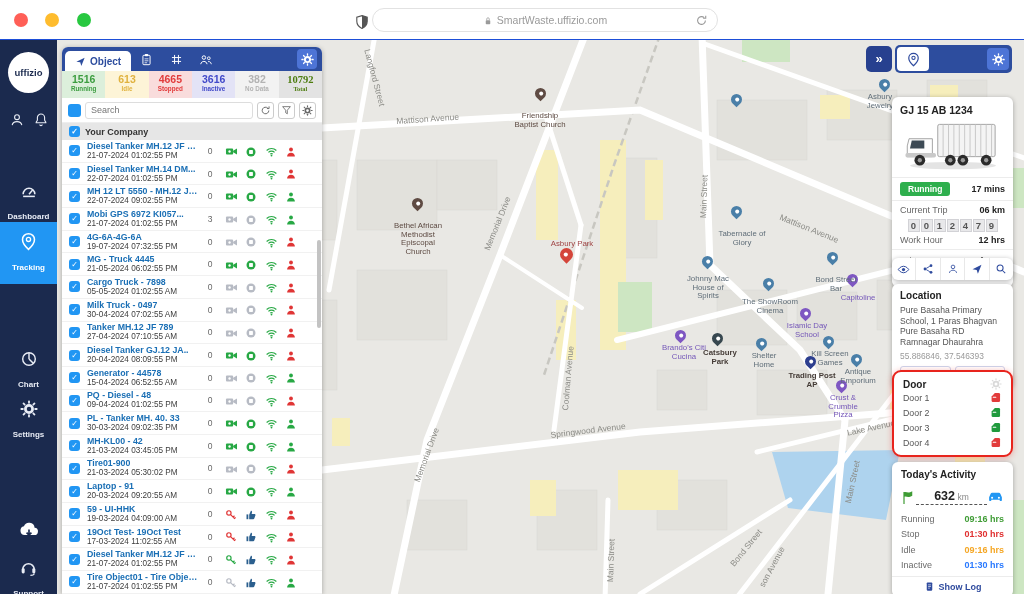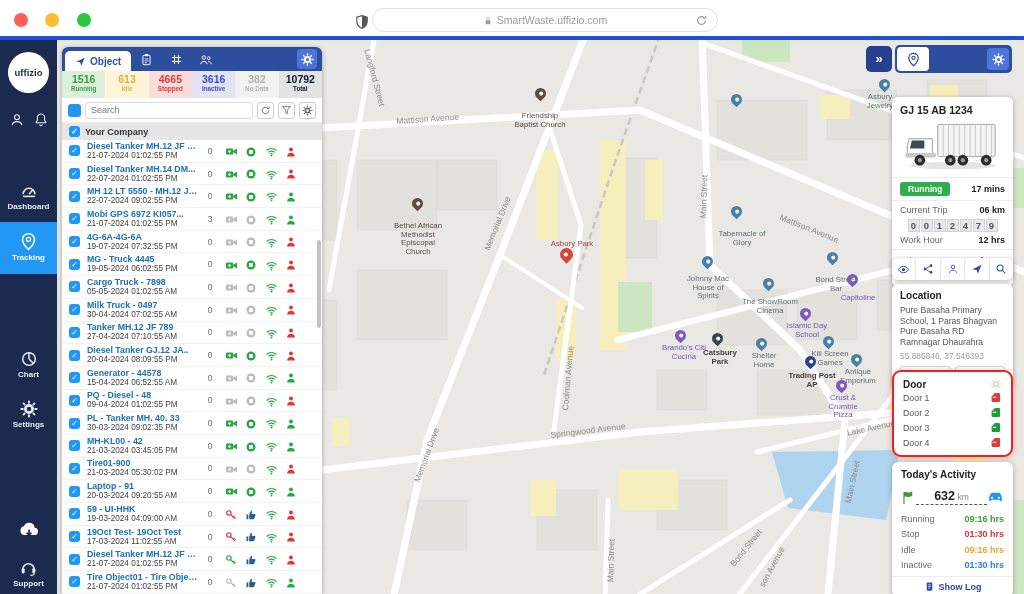--- a/index.html
+++ b/index.html
@@ -1,31 +1,31 @@
 <!DOCTYPE html>
 <html><head>
 <meta charset="utf-8">
 <style>
   * { margin:0; padding:0; box-sizing:border-box; }
   html,body { width:1024px; height:594px; overflow:hidden; font-family:"Liberation Sans",sans-serif; background:#e9e8e4; }
   .abs { position:absolute; }
   svg.ic { display:inline-block; vertical-align:middle; }
 
   
-  #browser-bar { position:absolute; left:0; top:0; width:1024px; height:40px; background:#fff; border-bottom:4px solid #1d4ed8; z-index:60;text-decoration:underline; }
+  #browser-bar { position:absolute; left:0; top:0; width:1024px; height:40px; background:#fff; border-bottom:1px solid #1d4ed8; z-index:60;text-decoration:underline; }
   .tl-dot { position:absolute; top:13px; width:14px; height:14px; border-radius:50%; }
   #url-pill { position:absolute; left:372px; top:8px; width:346px; height:24px; border:1px solid #e2e2e2; border-radius:13px; background:#fff; display:flex; align-items:center; justify-content:center; color:#9a9a9a; font-size:10.5px; }
   #url-pill .reload { position:absolute; right:9px; top:4px; color:#9a9a9a; }
 
   
   #sidebar { position:absolute; left:0; top:40px; width:57px; height:554px; background:#1b2a4e; z-index:50; color:#fff; }
   #logo { position:absolute; left:8px; top:12px; width:41px; height:41px; background:#fff; border-radius:50%; display:flex; align-items:center; justify-content:center; color:#1b2a4e; font-size:9.5px; font-weight:bold; }
   .side-top-icons { position:absolute; left:0; top:70px; width:57px; display:flex; justify-content:center; gap:8px; color:#e8ecf5; }
   .nav-item { position:absolute; left:0; width:57px; text-align:center; color:#e8ecf5; font-size:8px; font-weight:bold; }
-  .nav-item .lbl { display:block; margin-top:2px; }
+  .nav-item .lbl { display:block; margin-top:12px; }
   .nav-item.active { background:#2196f3; color:#fff; }
   #nav-dashboard { top:136px; padding:6px 0 8px; }
   #nav-tracking  { top:182px; padding:10px 0 12px; }
   #nav-reports   { top:244px; padding:6px 0 8px; }
   #nav-chart     { top:304px; padding:6px 0 8px; }
   #nav-settings  { top:354px; padding:6px 0 8px; }
   #side-cloud    { position:absolute; left:0; top:478px; width:57px; text-align:center; }
   #nav-support   { top:512px; padding:6px 0 6px; }
 
   
@@ -36,21 +36,21 @@
   #tabbar .gear-btn { margin-left:auto; margin-right:2px; width:20px; height:20px; background:#4d74d6; border-radius:4px; display:flex; align-items:center; justify-content:center; color:#fff; }
   #stats { height:27px; display:flex; }
   .st-cell { flex:1; text-align:center; padding-top:3px; }
   .st-cell .v { font-size:10.5px; font-weight:bold; display:block; line-height:11px; }
   .st-cell .l { font-size:6.3px; font-weight:bold; display:block; }
   .st-running { background:#dcefdb; color:#3c9d40; }
   .st-idle { background:#fdf4d7; color:#e0b23f; }
   .st-stopped { background:#f9dcdc; color:#e23b3b; }
   .st-inactive { background:#e3e3f6; color:#4149c9; }
   .st-nodata { background:#f2f2f2; color:#b3b3b3; }
-  .st-total { background:#e3e3e3; color:#0f172a; }
+  .st-total { background:#e3e3e3; color:#4d7c0f;font-family:Liberation Serif, serif; }
   #searchrow { height:25px; display:flex; align-items:center; gap:4px; padding:0 6px; border-bottom:1px solid #eee; }
   .cb { width:13px; height:13px; background:#2196f3; border-radius:3px; color:#fff; font-size:9px; line-height:13px; text-align:center; flex:none; }
   #search-input { flex:1; height:17px; border:1px solid #ddd; border-radius:3px; font-size:9px; padding:0 5px; color:#555; min-width:0; }
   .tool-btn { width:17px; height:17px; border:1px solid #ccc; border-radius:3px; background:#fff; display:flex; align-items:center; justify-content:center; color:#666; flex:none; }
   #company-row { height:17px; background:#e6e6e6; display:flex; align-items:center; gap:5px; padding:0 7px; font-size:9px; font-weight:bold; color:#333; }
   #company-row .cb { width:11px; height:11px; line-height:11px; font-size:8px; }
   #obj-rows { flex:1; overflow:hidden; position:relative; }
   .obj-row { height:22.7px; display:flex; align-items:center; border-bottom:1px solid #f1f1f1; padding:0 4px 0 7px; }
   .obj-row .cb { width:11px; height:11px; line-height:11px; font-size:8px; margin-right:7px; }
   .obj-text { width:112px; line-height:10px; }
@@ -695,21 +695,21 @@
           <svg class="ic g-person" width="12" height="12">
             <use href="#s-person"></use>
           </svg>
         </span>
       </div>
 
       <div class="obj-row">
         <span class="cb">✓</span>
         <div class="obj-text">
           <div class="obj-name">MG - Truck  4445</div>
-          <div class="obj-time">19-05-2024 06:02:55 PM</div>
+          <div class="obj-time">21-05-2024 06:02:55 PM</div>
         </div>
         <span class="obj-count">0</span>
         <span class="ric cam green">
           <svg class="ic g-cam" width="13" height="13">
             <use href="#s-cam"></use>
           </svg>
           
         </span>
         <span class="ric stop green">
           <svg class="ic g-stop" width="12" height="12">

